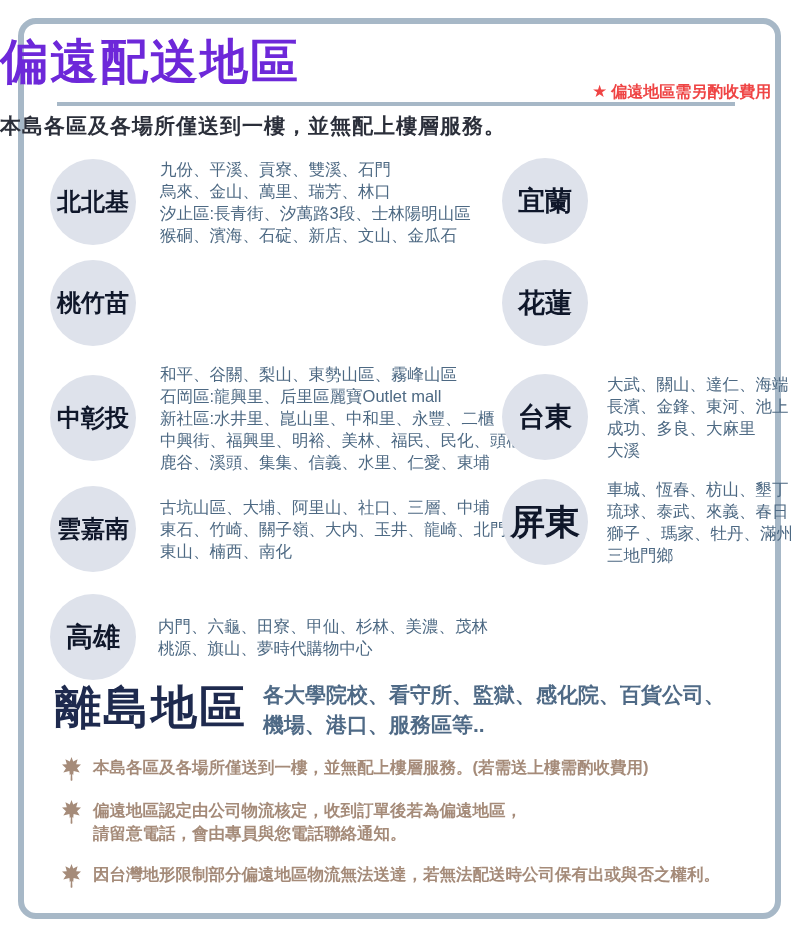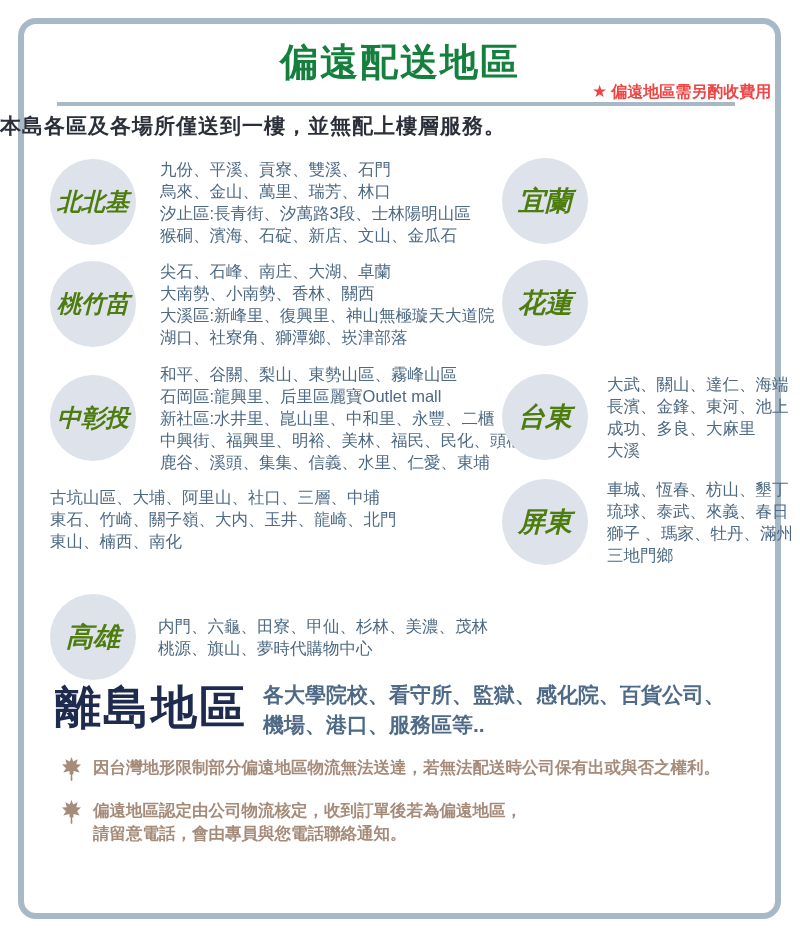--- a/index.html
+++ b/index.html
@@ -5,22 +5,22 @@
   html,body{margin:0;padding:0;}
   body{
     width:800px;height:948px;position:relative;background:#ffffff;overflow:hidden;
     font-family:"Liberation Sans","DejaVu Sans",sans-serif;
   }
   .frame{
     position:absolute;left:18px;top:18px;width:763px;height:901px;
     box-sizing:border-box;border:6px solid #a7b8c7;border-radius:18px;background:#ffffff;
   }
   .page-title{
-    position:absolute;left:0;top:26px;width:800px;text-align:center;
-    font-size:38px;line-height:72px;font-weight:bold;color:#15803d;letter-spacing:2px;
+    position:absolute;left:0;top:26px;width:800px;text-align:left;
+    font-size:48px;line-height:72px;font-weight:bold;color:#6d28d9;letter-spacing:2px;
   }
   .title-note{
     position:absolute;left:592px;top:81px;font-size:16px;font-weight:bold;color:#ef4444;
     white-space:pre;
   }
   .title-note .star{font-size:17px;margin-right:4px;}
   .divider{
     position:absolute;left:57px;top:102px;width:678px;height:4px;background:#a7b8c7;
   }
   .subtitle{
@@ -28,21 +28,21 @@
     font-size:21px;font-weight:bold;color:#2b2f3a;letter-spacing:1px;white-space:pre;
   }
   .region-block{
     position:absolute;display:flex;align-items:center;
   }
   .region-block.left{left:50px;width:470px;column-gap:24px;}
   .region-block.right{left:502px;width:296px;column-gap:19px;}
   .circle{
     flex:0 0 86px;width:86px;height:86px;border-radius:50%;background:#dee2eb;
     display:flex;align-items:center;justify-content:center;
-    font-weight:bold;color:#4d7c0f;font-style:italic;
+    font-weight:bold;color:#0f172a;
   }
   .lines{
     font-size:16.5px;line-height:22px;color:#4d6983;font-weight:500;white-space:pre;
   }
   .offshore{
     position:absolute;left:55px;top:676px;display:flex;column-gap:16px;align-items:flex-start;
   }
   .offshore-title{
     font-size:46px;line-height:62px;font-weight:bold;color:#1e2a4e;letter-spacing:2px;
   }
@@ -74,34 +74,31 @@
 <div>
     <div class="region-block left" style="top: 158px;">
       <div class="circle" style="font-size: 24px;">北北基</div>
       <div class="lines">九份、平溪、貢寮、雙溪、石門
 烏來、金山、萬里、瑞芳、林口
 汐止區:長青街、汐萬路3段、士林陽明山區
 猴硐、濱海、石碇、新店、文山、金瓜石</div>
     </div>
     <div class="region-block left" style="top: 260px;">
       <div class="circle" style="font-size: 24px;">桃竹苗</div>
-      <div class="lines">尖石、石峰、南庄、大湖、卓蘭
-大南勢、小南勢、香林、關西
-大溪區:新峰里、復興里、神山無極璇天大道院
-湖口、社寮角、獅潭鄉、崁津部落</div>
     </div>
     <div class="region-block left" style="top: 363px;">
       <div class="circle" style="font-size: 24px;">中彰投</div>
       <div class="lines">和平、谷關、梨山、東勢山區、霧峰山區
 石岡區:龍興里、后里區麗寶Outlet mall
 新社區:水井里、崑山里、中和里、永豐、二櫃
 中興街、福興里、明裕、美林、福民、民化、頭櫃
 鹿谷、溪頭、集集、信義、水里、仁愛、東埔</div>
     </div>
     <div class="region-block left" style="top: 486px;">
+      <div class="circle" style="font-size: 24px;">雲嘉南</div>
       <div class="lines">古坑山區、大埔、阿里山、社口、三層、中埔
 東石、竹崎、關子嶺、大内、玉井、龍崎、北門
 東山、楠西、南化</div>
     </div>
     <div class="region-block left" style="top: 594px; gap: 22px;">
       <div class="circle" style="font-size: 27px;">高雄</div>
       <div class="lines">内門、六龜、田寮、甲仙、杉林、美濃、茂林
 桃源、旗山、夢時代購物中心</div>
     </div>
   </div>
@@ -113,43 +110,50 @@
       <div class="circle" style="font-size: 27px;">花蓮</div>
     </div>
     <div class="region-block right" style="top: 373px;">
       <div class="circle" style="font-size: 27px;">台東</div>
       <div class="lines">大武、關山、達仁、海端
 長濱、金鋒、東河、池上
 成功、多良、大麻里
 大溪</div>
     </div>
     <div class="region-block right" style="top: 478px;">
-      <div class="circle" style="font-size: 27px;">屏東</div>
+      <div class="circle" style="font-size: 35px;">屏東</div>
       <div class="lines">車城、恆春、枋山、墾丁
 琉球、泰武、來義、春日
 獅子 、瑪家、牡丹、滿州
 三地門鄉</div>
     </div>
   </div>
 
 <div class="offshore">
   <div class="offshore-title">離島地區</div>
   <div class="offshore-desc">各大學院校、看守所、監獄、感化院、百貨公司、
 機場、港口、服務區等..</div>
 </div>
 
 <div class="notes">
     <div class="note-row">
       <svg class="leaf-icon" width="19" height="24" viewBox="0 0 19 24">
     <path fill="#a58b79" d="M9.5 0 L11.2 4.4 L15.6 2.3 L14.2 7.2 L19 7.4 L15 11.2 L17.7 15.4 L11.6 14.1 L11.2 18.2 L9.5 16.2 L7.8 18.2 L7.4 14.1 L1.3 15.4 L4 11.2 L0 7.4 L4.8 7.2 L3.4 2.3 L7.8 4.4 Z"></path>
     <path fill="#a58b79" d="M8.9 15.5 L10.1 15.5 L10.4 23.2 Q9.5 24.4 8.6 23.2 Z"></path>
   </svg>
-      <div class="note-text">因台灣地形限制部分偏遠地區物流無法送達，若無法配送時公司保有出或與否之權利。</div>
+      <div class="note-text">本島各區及各場所僅送到一樓，並無配上樓層服務。(若需送上樓需酌收費用)</div>
     </div>
     <div class="note-row">
       <svg class="leaf-icon" width="19" height="24" viewBox="0 0 19 24">
     <path fill="#a58b79" d="M9.5 0 L11.2 4.4 L15.6 2.3 L14.2 7.2 L19 7.4 L15 11.2 L17.7 15.4 L11.6 14.1 L11.2 18.2 L9.5 16.2 L7.8 18.2 L7.4 14.1 L1.3 15.4 L4 11.2 L0 7.4 L4.8 7.2 L3.4 2.3 L7.8 4.4 Z"></path>
     <path fill="#a58b79" d="M8.9 15.5 L10.1 15.5 L10.4 23.2 Q9.5 24.4 8.6 23.2 Z"></path>
   </svg>
       <div class="note-text">偏遠地區認定由公司物流核定，收到訂單後若為偏遠地區，
 請留意電話，會由專員與您電話聯絡通知。</div>
     </div>
+    <div class="note-row">
+      <svg class="leaf-icon" width="19" height="24" viewBox="0 0 19 24">
+    <path fill="#a58b79" d="M9.5 0 L11.2 4.4 L15.6 2.3 L14.2 7.2 L19 7.4 L15 11.2 L17.7 15.4 L11.6 14.1 L11.2 18.2 L9.5 16.2 L7.8 18.2 L7.4 14.1 L1.3 15.4 L4 11.2 L0 7.4 L4.8 7.2 L3.4 2.3 L7.8 4.4 Z"></path>
+    <path fill="#a58b79" d="M8.9 15.5 L10.1 15.5 L10.4 23.2 Q9.5 24.4 8.6 23.2 Z"></path>
+  </svg>
+      <div class="note-text">因台灣地形限制部分偏遠地區物流無法送達，若無法配送時公司保有出或與否之權利。</div>
+    </div>
   </div>
 
 </body></html>

